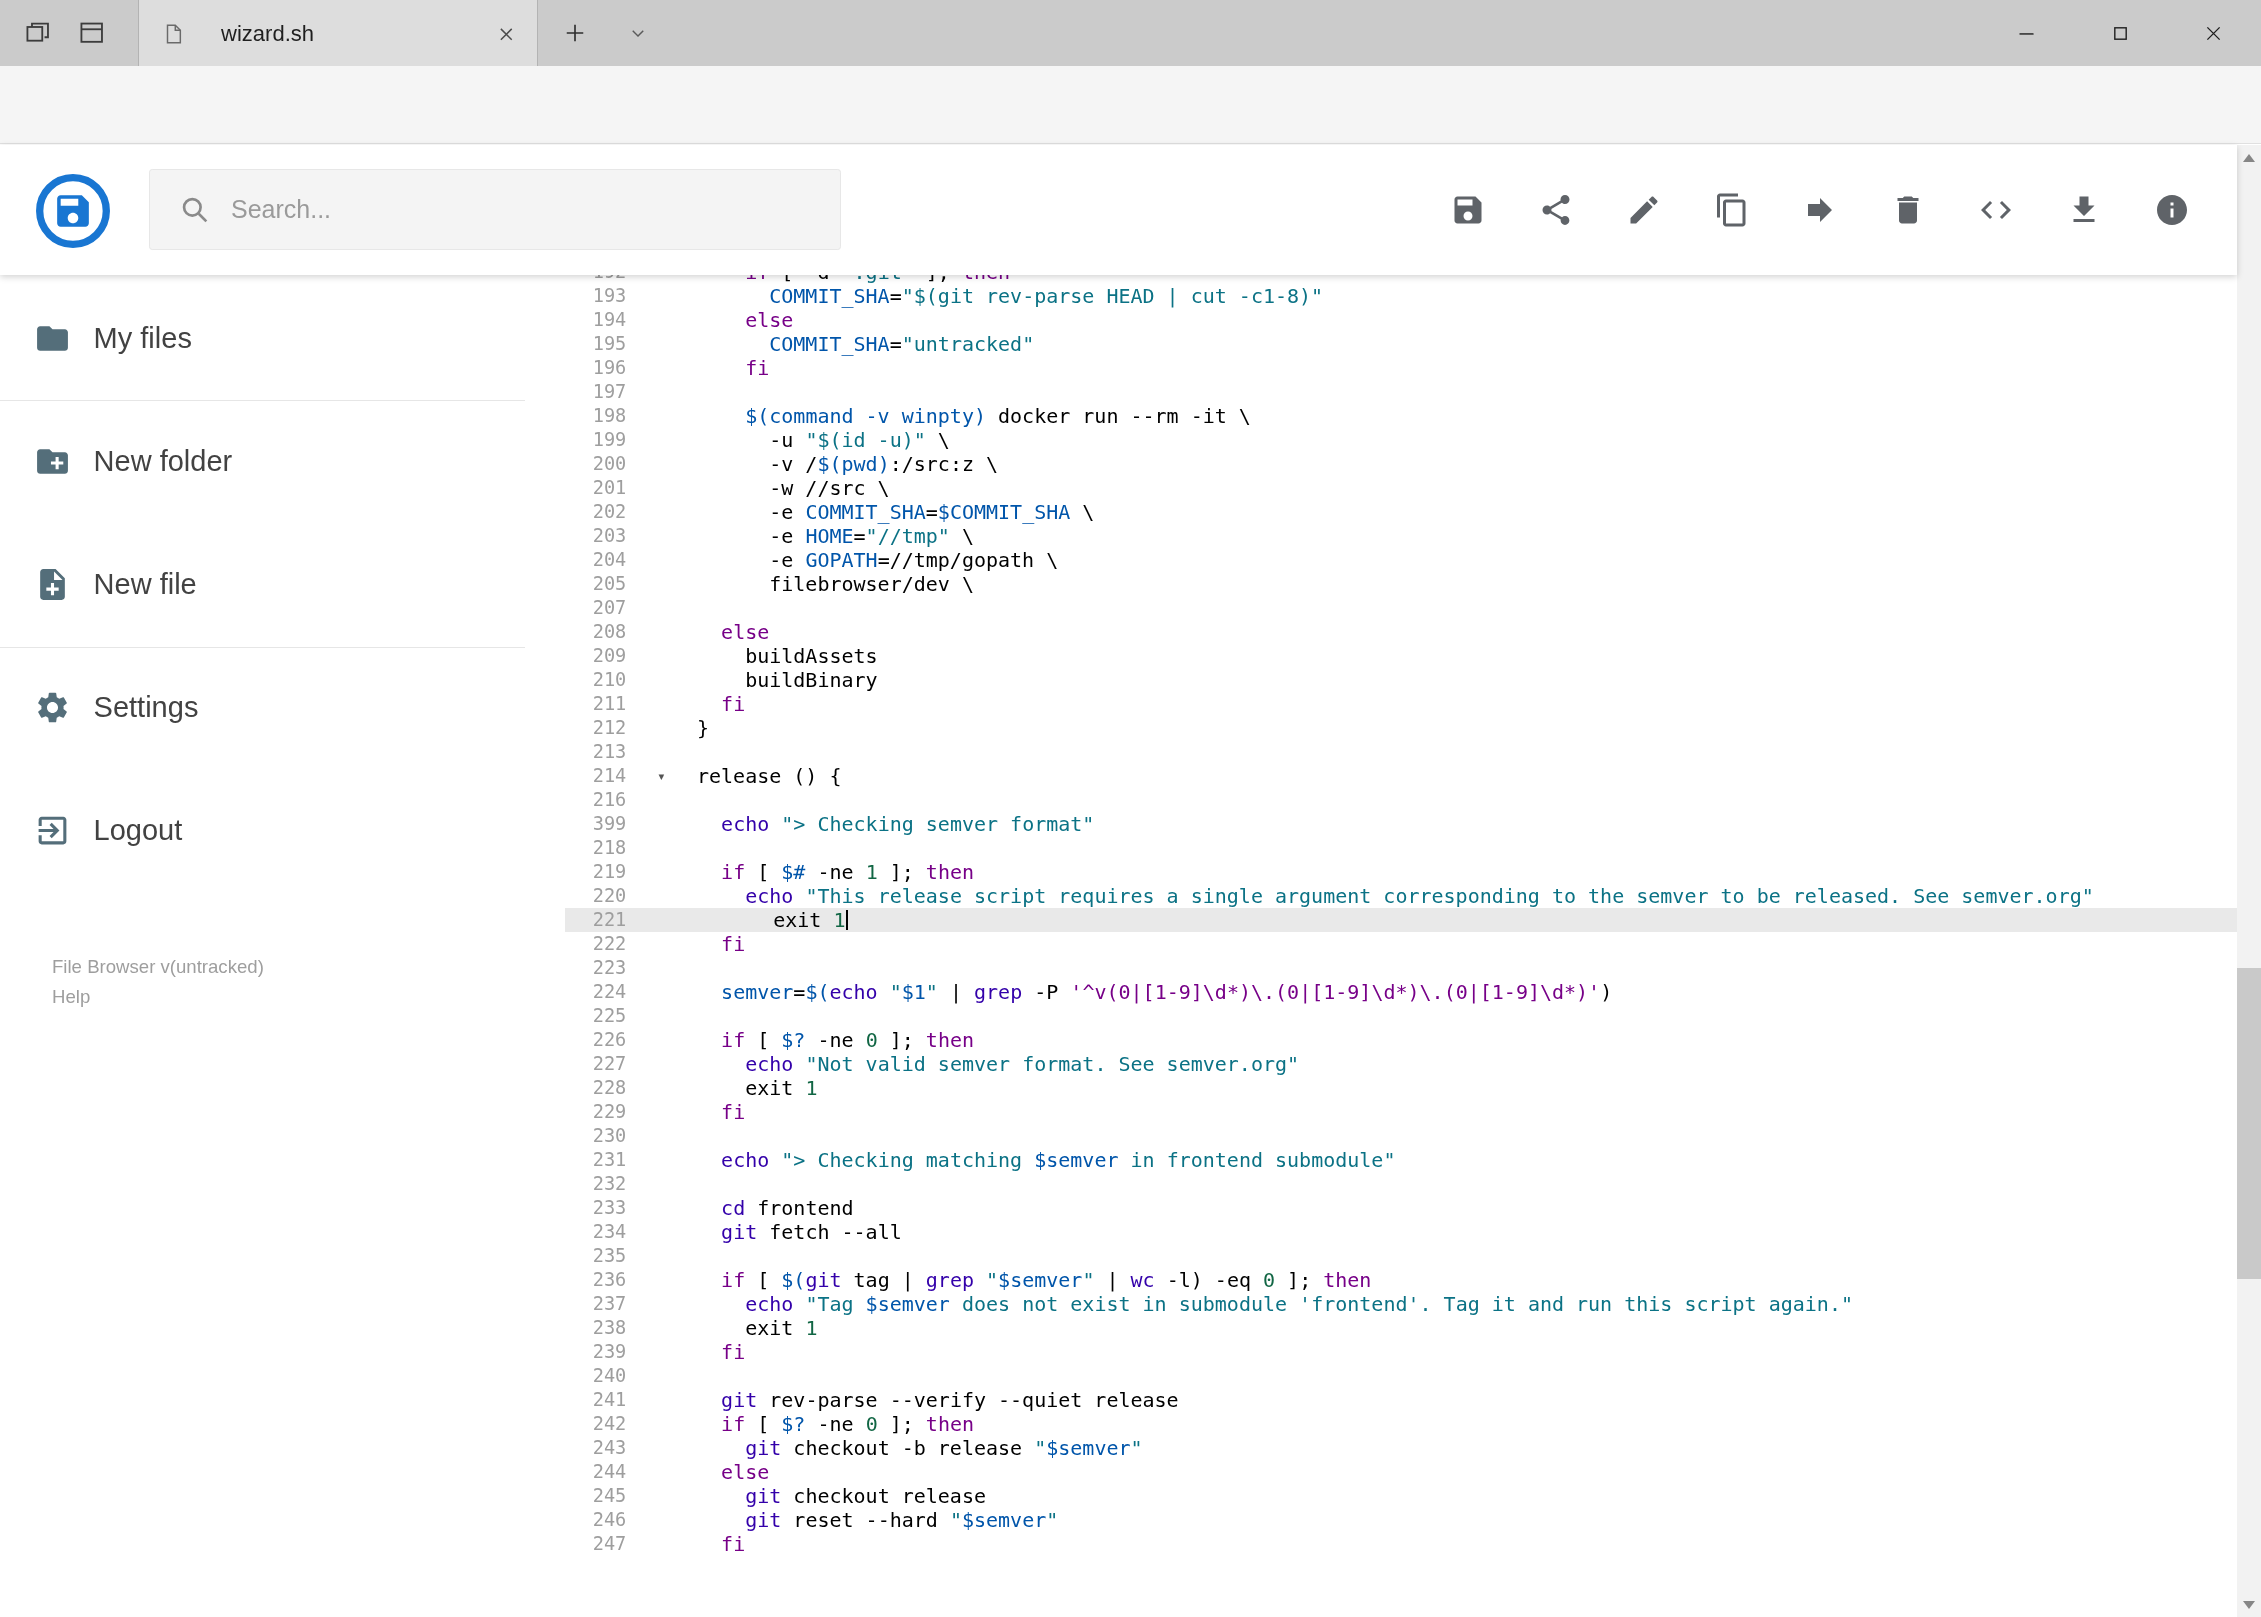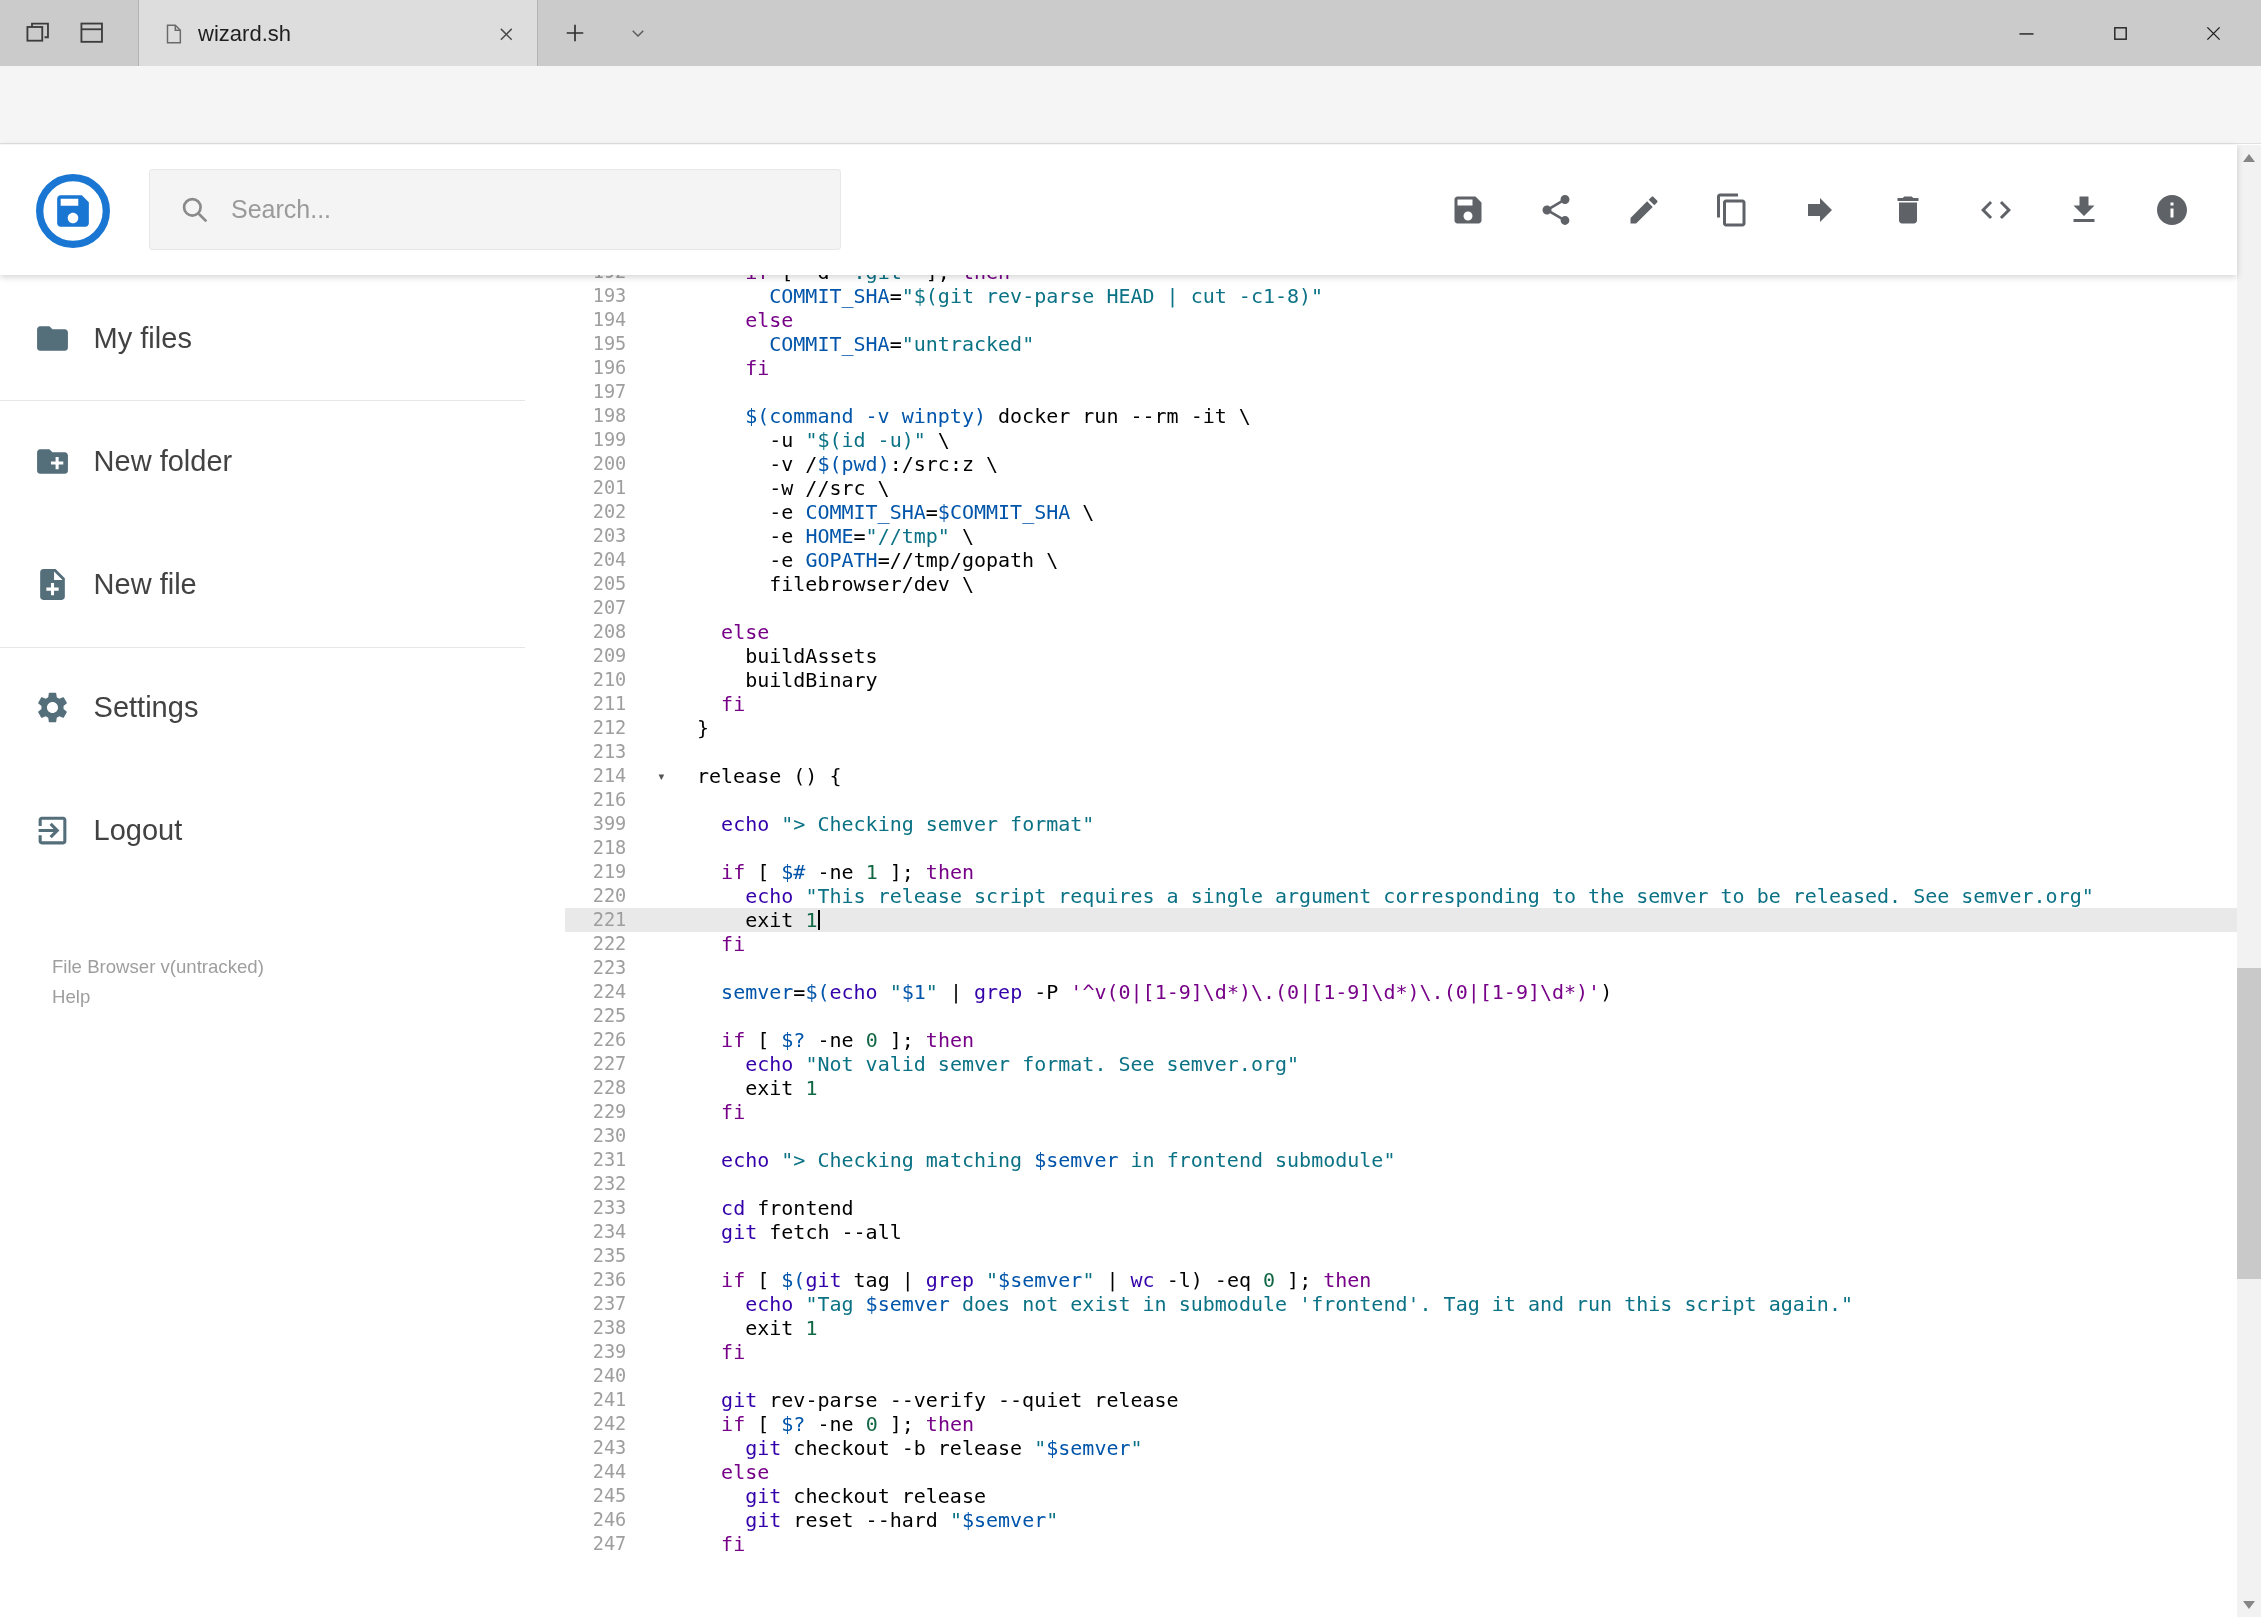--- a/index.html
+++ b/index.html
@@ -5,21 +5,21 @@
 <style>
   html,body{margin:0;padding:0;background:#fff;}
   #screen{position:relative;width:2261px;height:1617px;background:#fff;overflow:hidden;
           font-family:"Liberation Sans",sans-serif;-webkit-font-smoothing:antialiased;}
   svg{display:block;}
 
   
   .tabbar{position:absolute;left:0;top:0;width:2261px;height:66px;background:#cbcbcb;border-bottom:0.8px solid #b9b9b9;}
   .tabbar-btn{position:absolute;top:0;height:66px;width:52px;display:flex;align-items:center;justify-content:center;}
   .tab{position:absolute;left:138px;top:0;width:400px;height:68px;background:#dddddd;
-       border-left:0.8px solid #b3b3b3;border-right:0.8px solid #b3b3b3;display:flex;align-items:center;box-sizing:border-box;}
+       border-left:0.8px solid #b3b3b3;border-right:0.8px solid #b3b3b3;display:flex;align-items:center;box-sizing:border-box;gap:23px;}
   .tab-title{margin-left:14.5px;font-size:22px;color:#1f1f1f;flex:1;white-space:nowrap;overflow:hidden;}
   .winbtn{position:absolute;top:0;width:65px;height:66px;display:flex;align-items:center;justify-content:center;}
 
   
   .navbar{position:absolute;left:0;top:66px;width:2261px;height:78px;background:#f5f5f5;border-bottom:0.8px solid #e0e0e0;box-sizing:border-box;}
   .nav-btn{position:absolute;top:79px;width:52px;height:52px;display:flex;align-items:center;justify-content:center;}
   .addressbar{position:absolute;left:362px;top:80px;width:1537px;height:50px;background:#ffffff;border:0.8px solid #d9d9d9;
               border-radius:2.4px;display:flex;align-items:center;box-sizing:border-box;}
   .url{margin-left:13px;font-size:22.6px;white-space:nowrap;}
   .url .host{color:#1b1b1b;}
@@ -45,21 +45,21 @@
   .sb-label{margin-left:22.6px;font-size:29px;color:#424242;}
   .sb-divider{position:absolute;left:0;width:525px;height:0.8px;background:#e6e6e6;}
   .sb-footer{position:absolute;left:52px;top:678px;font-size:18.6px;color:#9e9e9e;line-height:30px;}
   .sb-footer .help{cursor:pointer;}
 
   
   .editor{position:absolute;left:565px;top:274px;width:1672px;height:1343px;background:#fff;overflow:hidden;
           font-family:"DejaVu Sans Mono",monospace;}
   .lines{margin-top:-14.5px;}
   .row{position:relative;height:24px;line-height:24px;font-size:20px;}
-  .row.active{background:var(--active-line,#e9e9e9);}
+  .row.active{background:var(--active-line,#e9e9e9);padding-left:28px;}
   .ln{position:absolute;left:0;top:0;width:89px;text-align:center;color:var(--lnum,#9e9e9e);font-size:18.6px;}
   .fold{position:absolute;left:92px;top:0;color:#555;font-size:14.5px;line-height:24px;}
   .code{display:block;margin-left:132px;color:#000;white-space:pre;}
   .t-kw{color:var(--kw,#770088);}
   .t-b{color:var(--builtin,#3300aa);}
   .t-str{color:var(--str,#0b7285);}
   .t-str2{color:var(--str2,#770088);}
   .t-var{color:var(--var,#0055aa);}
   .t-def{color:var(--var,#0055aa);}
   .t-num{color:var(--num,#116644);}

